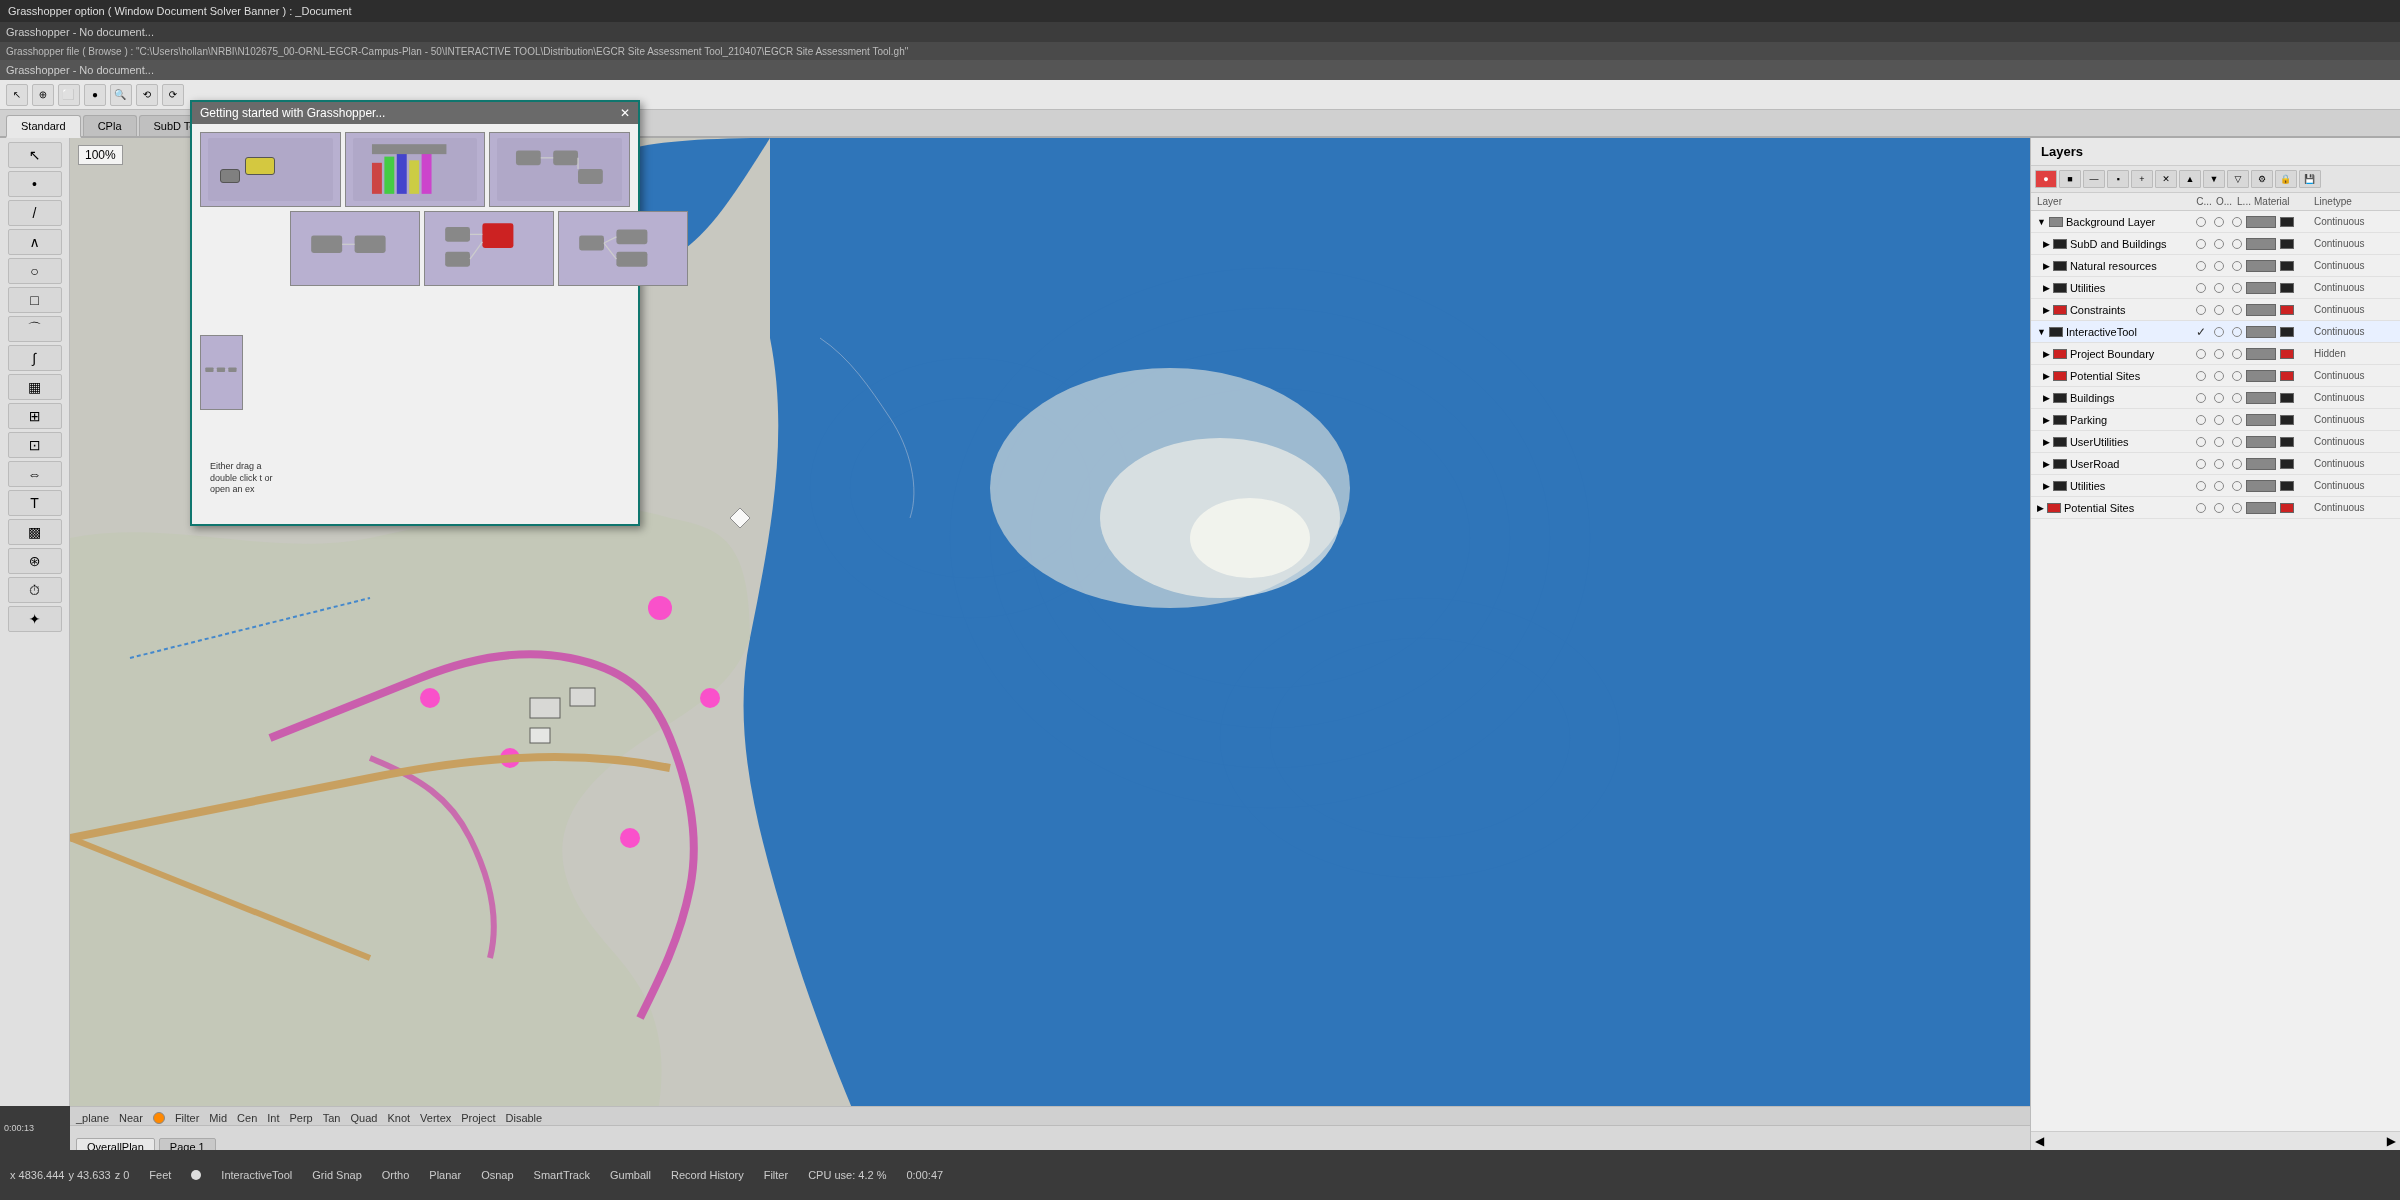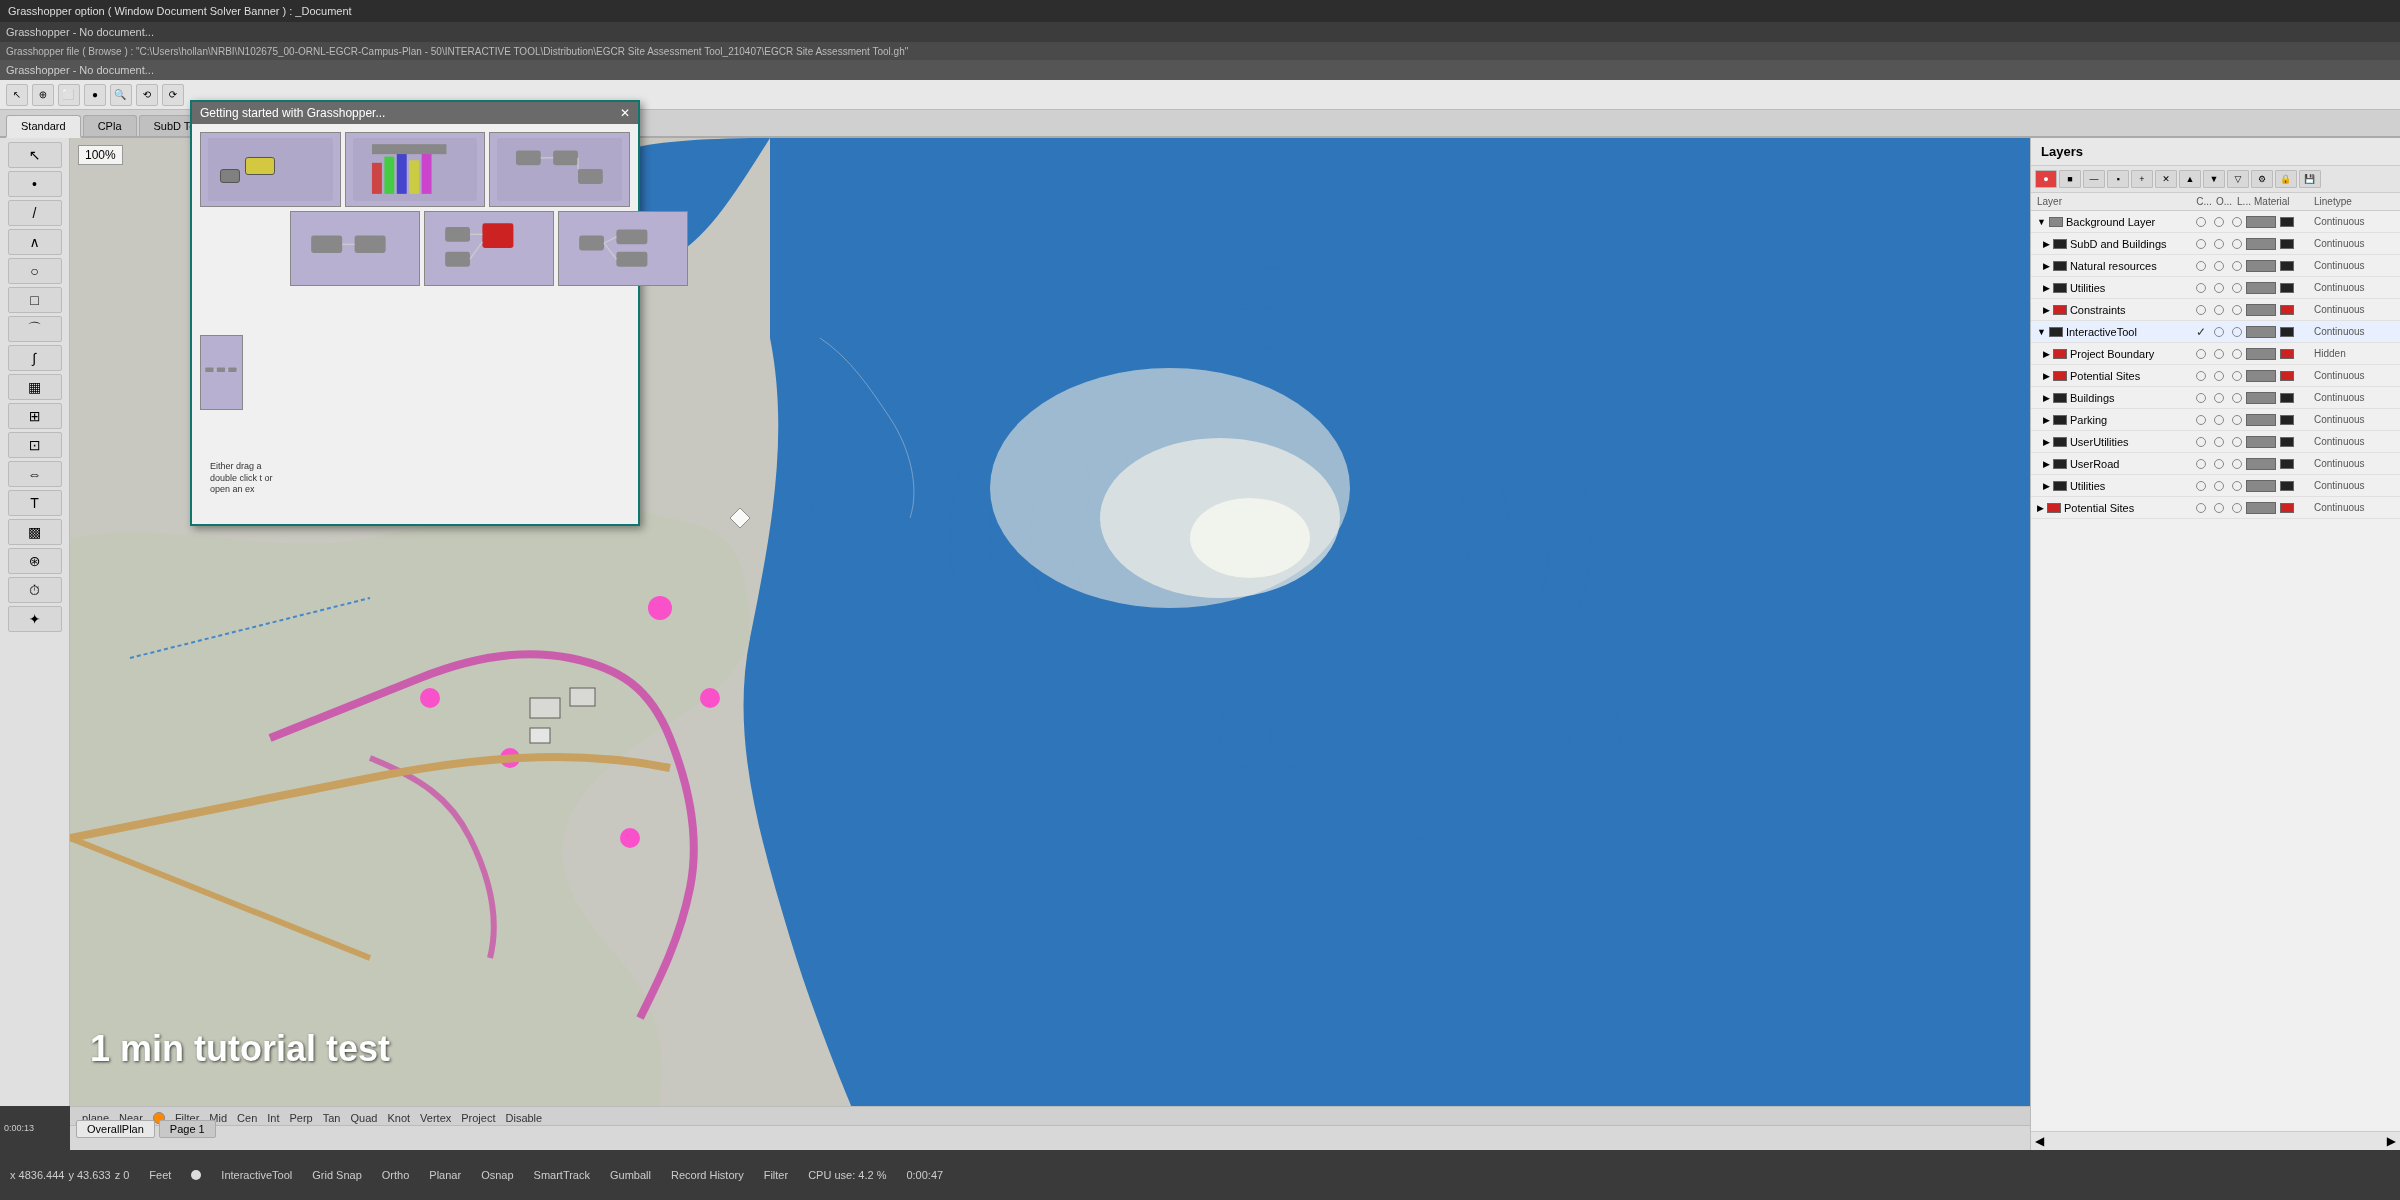--- a/index.html
+++ b/index.html
@@ -360,21 +360,21 @@
       background: #888;
     }
 
     
     #bottom-tabs {
       position: absolute;
       bottom: 50px; left: 70px; right: 370px;
       height: 22px;
       background: #d8d8d8;
       display: flex;
-      align-items: flex-end;
+      align-items: flex-start;
       padding: 12px 6px;
       gap: 4px;
       border-top: 1px solid #bbb;
       z-index: 91;
     }
     .bottom-tab {
       padding: 2px 10px;
       font-size: 11px;
       background: #c8c8c8;
       border: 1px solid #aaa;
@@ -564,23 +564,20 @@
 
     <ellipse cx="1100" cy="350" rx="180" ry="120" fill="#e8e8e0" opacity="0.6"></ellipse>
     <ellipse cx="1150" cy="380" rx="120" ry="80" fill="#f0f0e8" opacity="0.7"></ellipse>
     <ellipse cx="1180" cy="400" rx="60" ry="40" fill="#f8f8f0" opacity="0.8"></ellipse>
 
     <path d="M 750 200 C 780 220 800 250 820 280 C 840 310 850 350 840 380" stroke="#c0c8d8" stroke-width="1" fill="none" opacity="0.5"></path>
 
     <polygon points="660,380 670,370 680,380 670,390" stroke="#888" stroke-width="1" fill="white" opacity="0.9"></polygon>
   </svg>
 
-  <div id="tutorial-text">
-    <span>1 min tutorial test</span>
-  </div>
 </div>
 
 <div id="gh-window">
   <div id="gh-window-title">
     <span>Getting started with Grasshopper...</span>
     <span class="win-close">✕</span>
   </div>
   <div id="gh-window-content">
 
     <div class="gh-thumb-grid">

